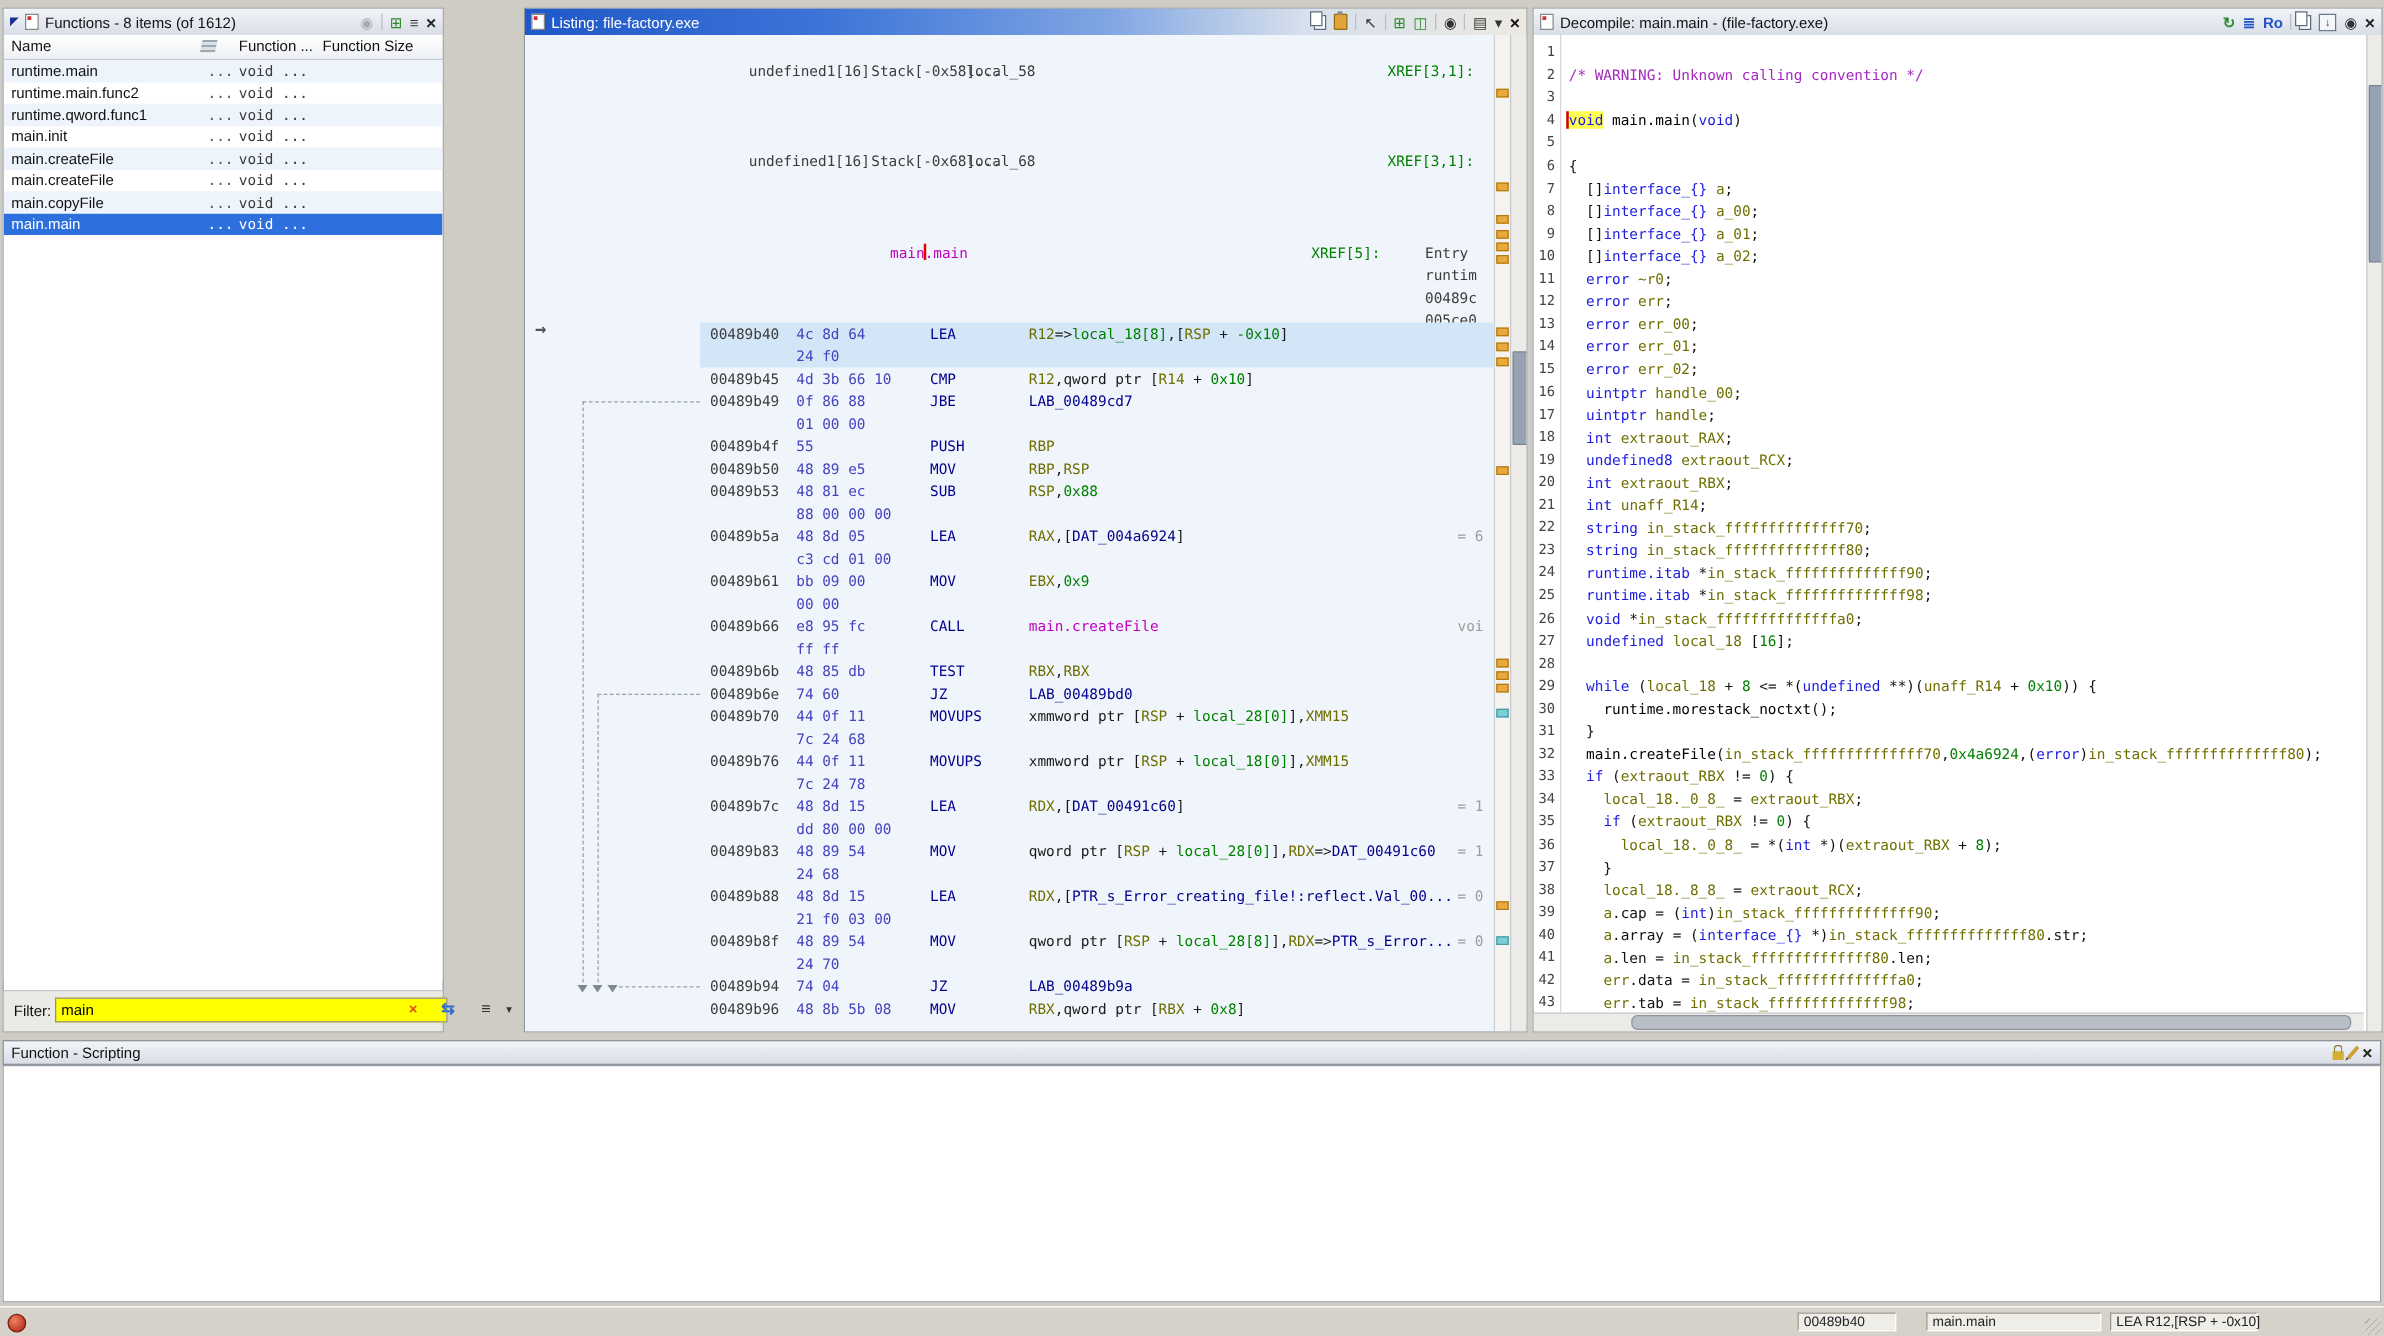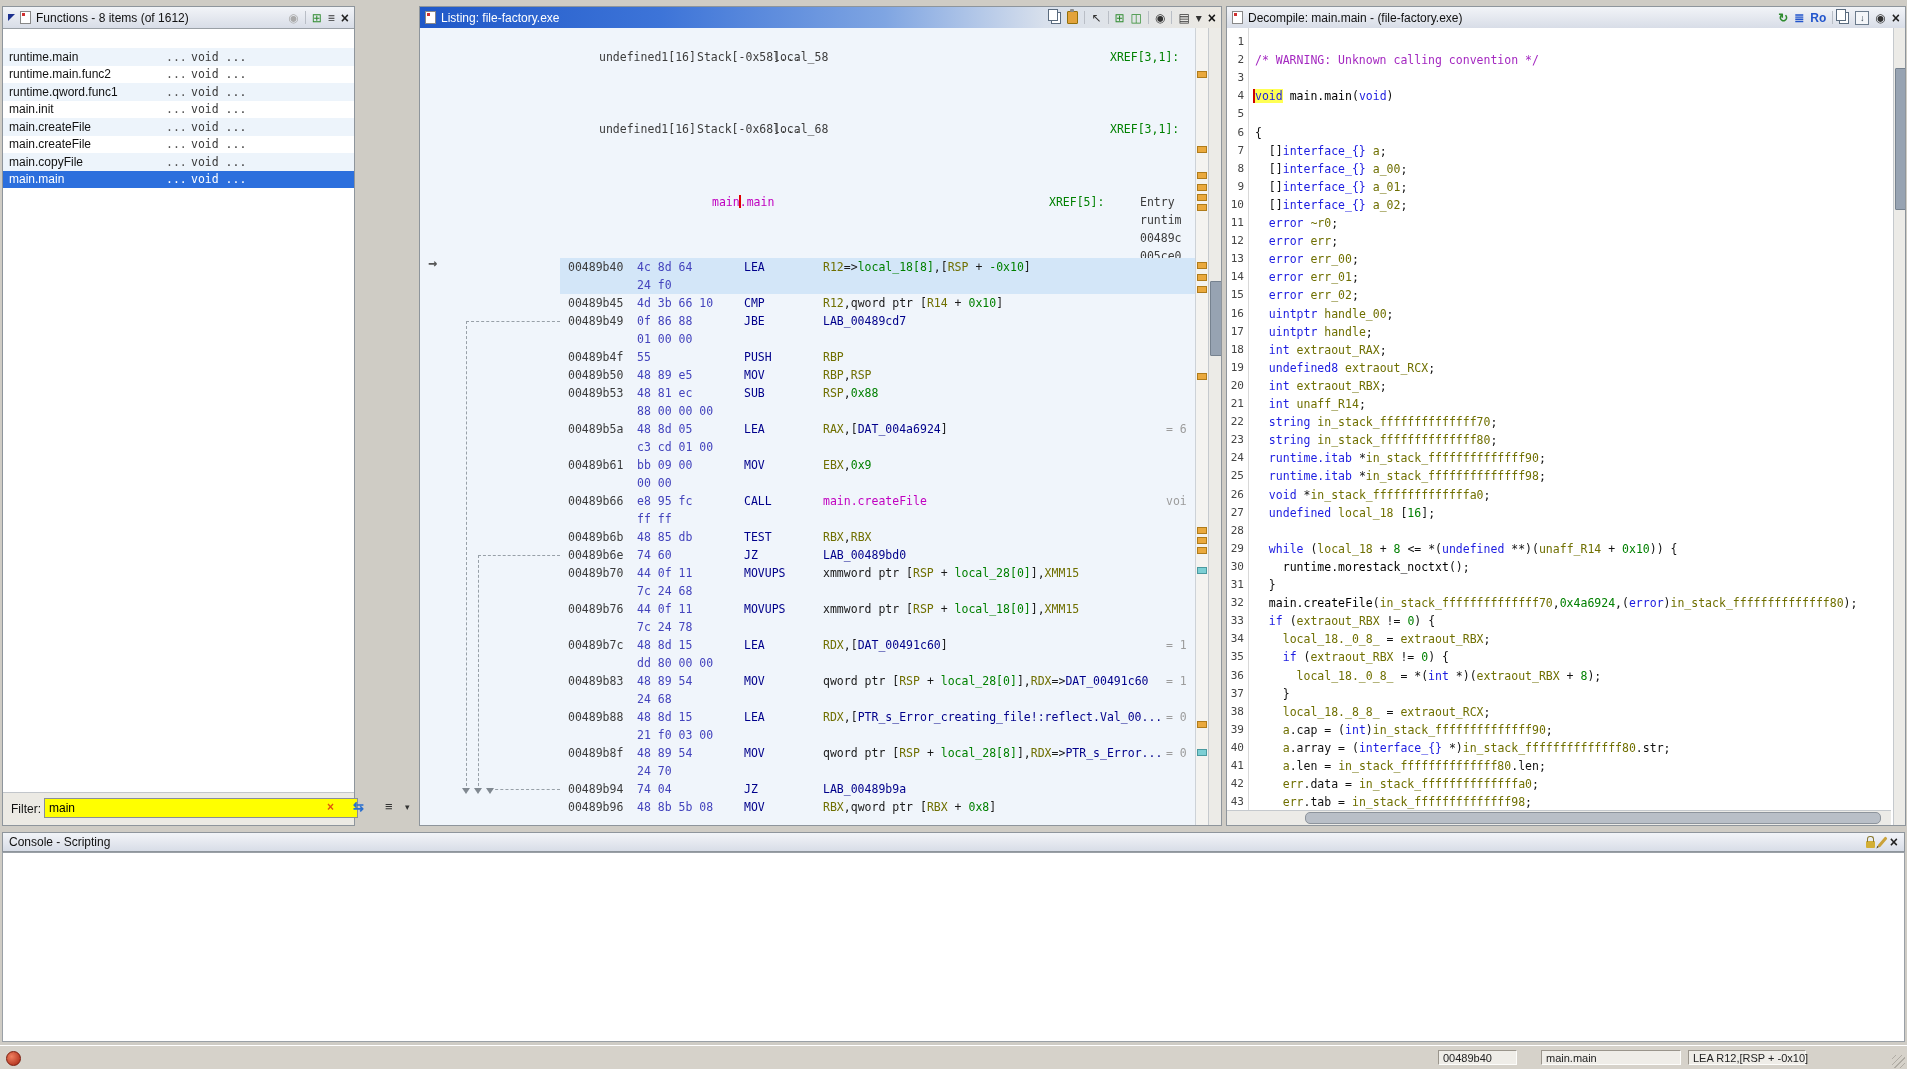--- a/index.html
+++ b/index.html
@@ -116,20 +116,26 @@
     <span class="i-page"></span>
     <span class="ttext">Functions - 8 items (of 1612)</span>
     <span class="ticons">
       <span class="ic dim">◉</span>
       <span class="sep"></span>
       <span class="ic green">⊞</span>
       <span class="ic dark">≡</span>
       <span class="ic close">×</span>
     </span>
   </div>
+  <div class="fhead">
+    <span style="left:6px">Name</span>
+    <span class="colicon" style="left:158px;top:4px;"></span>
+    <span style="left:188px">Function ...</span>
+    <span style="left:255px">Function Size</span>
+  </div>
   <div id="fn-rows">
       <div class="fnrow alt" style="top: 0px;">
         <span style="left: 6px;">runtime.main</span>
         <span class="dots mono2" style="left: 163px;">...</span>
         <span class="mono2" style="left: 188px;">void ...</span>
         <span style="left: 330px; width: 75px; text-align: right;">958</span>
       </div>
       <div class="fnrow" style="top: 17.5px;">
         <span style="left: 6px;">runtime.main.func2</span>
         <span class="dots mono2" style="left: 163px;">...</span>
@@ -218,21 +224,21 @@
       <span class="i-copy"></span>
       <span class="boxdl">↓</span>
       <span class="ic dark">◉</span>
       <span class="ic close">×</span>
     </span>
   </div>
   <div id="dc-body" class="mono"><div class="dgutter"></div><div class="dnum" style="top: 5px;">1</div><div class="dnum" style="top: 23.1px;">2</div><div class="dline mono" style="top: 23.1px;"><span class="c-com" style="position: static;">/* WARNING: Unknown calling convention */</span></div><div class="dnum" style="top: 41.2px;">3</div><div class="dnum" style="top: 59.3px;">4</div><div class="dline mono" style="top: 59.3px;"><span class="c-kwhl" style="position: static;">void</span><span class="c-txt" style="position: static;"> </span><span class="c-fn" style="position: static;">main.main</span><span class="c-txt" style="position: static;">(</span><span class="c-kw" style="position: static;">void</span><span class="c-txt" style="position: static;">)</span></div><div class="dnum" style="top: 77.4px;">5</div><div class="dnum" style="top: 95.5px;">6</div><div class="dline mono" style="top: 95.5px;"><span class="c-txt" style="position: static;">{</span></div><div class="dnum" style="top: 113.6px;">7</div><div class="dline mono" style="top: 113.6px;"><span class="c-txt" style="position: static;">  []</span><span class="c-kw" style="position: static;">interface_{}</span><span class="c-txt" style="position: static;"> </span><span class="c-var" style="position: static;">a</span><span class="c-txt" style="position: static;">;</span></div><div class="dnum" style="top: 131.7px;">8</div><div class="dline mono" style="top: 131.7px;"><span class="c-txt" style="position: static;">  []</span><span class="c-kw" style="position: static;">interface_{}</span><span class="c-txt" style="position: static;"> </span><span class="c-var" style="position: static;">a_00</span><span class="c-txt" style="position: static;">;</span></div><div class="dnum" style="top: 149.8px;">9</div><div class="dline mono" style="top: 149.8px;"><span class="c-txt" style="position: static;">  []</span><span class="c-kw" style="position: static;">interface_{}</span><span class="c-txt" style="position: static;"> </span><span class="c-var" style="position: static;">a_01</span><span class="c-txt" style="position: static;">;</span></div><div class="dnum" style="top: 167.9px;">10</div><div class="dline mono" style="top: 167.9px;"><span class="c-txt" style="position: static;">  []</span><span class="c-kw" style="position: static;">interface_{}</span><span class="c-txt" style="position: static;"> </span><span class="c-var" style="position: static;">a_02</span><span class="c-txt" style="position: static;">;</span></div><div class="dnum" style="top: 186px;">11</div><div class="dline mono" style="top: 186px;"><span class="c-txt" style="position: static;">  </span><span class="c-kw" style="position: static;">error</span><span class="c-txt" style="position: static;"> </span><span class="c-var" style="position: static;">~r0</span><span class="c-txt" style="position: static;">;</span></div><div class="dnum" style="top: 204.1px;">12</div><div class="dline mono" style="top: 204.1px;"><span class="c-txt" style="position: static;">  </span><span class="c-kw" style="position: static;">error</span><span class="c-txt" style="position: static;"> </span><span class="c-var" style="position: static;">err</span><span class="c-txt" style="position: static;">;</span></div><div class="dnum" style="top: 222.2px;">13</div><div class="dline mono" style="top: 222.2px;"><span class="c-txt" style="position: static;">  </span><span class="c-kw" style="position: static;">error</span><span class="c-txt" style="position: static;"> </span><span class="c-var" style="position: static;">err_00</span><span class="c-txt" style="position: static;">;</span></div><div class="dnum" style="top: 240.3px;">14</div><div class="dline mono" style="top: 240.3px;"><span class="c-txt" style="position: static;">  </span><span class="c-kw" style="position: static;">error</span><span class="c-txt" style="position: static;"> </span><span class="c-var" style="position: static;">err_01</span><span class="c-txt" style="position: static;">;</span></div><div class="dnum" style="top: 258.4px;">15</div><div class="dline mono" style="top: 258.4px;"><span class="c-txt" style="position: static;">  </span><span class="c-kw" style="position: static;">error</span><span class="c-txt" style="position: static;"> </span><span class="c-var" style="position: static;">err_02</span><span class="c-txt" style="position: static;">;</span></div><div class="dnum" style="top: 276.5px;">16</div><div class="dline mono" style="top: 276.5px;"><span class="c-txt" style="position: static;">  </span><span class="c-kw" style="position: static;">uintptr</span><span class="c-txt" style="position: static;"> </span><span class="c-var" style="position: static;">handle_00</span><span class="c-txt" style="position: static;">;</span></div><div class="dnum" style="top: 294.6px;">17</div><div class="dline mono" style="top: 294.6px;"><span class="c-txt" style="position: static;">  </span><span class="c-kw" style="position: static;">uintptr</span><span class="c-txt" style="position: static;"> </span><span class="c-var" style="position: static;">handle</span><span class="c-txt" style="position: static;">;</span></div><div class="dnum" style="top: 312.7px;">18</div><div class="dline mono" style="top: 312.7px;"><span class="c-txt" style="position: static;">  </span><span class="c-kw" style="position: static;">int</span><span class="c-txt" style="position: static;"> </span><span class="c-var" style="position: static;">extraout_RAX</span><span class="c-txt" style="position: static;">;</span></div><div class="dnum" style="top: 330.8px;">19</div><div class="dline mono" style="top: 330.8px;"><span class="c-txt" style="position: static;">  </span><span class="c-kw" style="position: static;">undefined8</span><span class="c-txt" style="position: static;"> </span><span class="c-var" style="position: static;">extraout_RCX</span><span class="c-txt" style="position: static;">;</span></div><div class="dnum" style="top: 348.9px;">20</div><div class="dline mono" style="top: 348.9px;"><span class="c-txt" style="position: static;">  </span><span class="c-kw" style="position: static;">int</span><span class="c-txt" style="position: static;"> </span><span class="c-var" style="position: static;">extraout_RBX</span><span class="c-txt" style="position: static;">;</span></div><div class="dnum" style="top: 367px;">21</div><div class="dline mono" style="top: 367px;"><span class="c-txt" style="position: static;">  </span><span class="c-kw" style="position: static;">int</span><span class="c-txt" style="position: static;"> </span><span class="c-var" style="position: static;">unaff_R14</span><span class="c-txt" style="position: static;">;</span></div><div class="dnum" style="top: 385.1px;">22</div><div class="dline mono" style="top: 385.1px;"><span class="c-txt" style="position: static;">  </span><span class="c-kw" style="position: static;">string</span><span class="c-txt" style="position: static;"> </span><span class="c-var" style="position: static;">in_stack_ffffffffffffff70</span><span class="c-txt" style="position: static;">;</span></div><div class="dnum" style="top: 403.2px;">23</div><div class="dline mono" style="top: 403.2px;"><span class="c-txt" style="position: static;">  </span><span class="c-kw" style="position: static;">string</span><span class="c-txt" style="position: static;"> </span><span class="c-var" style="position: static;">in_stack_ffffffffffffff80</span><span class="c-txt" style="position: static;">;</span></div><div class="dnum" style="top: 421.3px;">24</div><div class="dline mono" style="top: 421.3px;"><span class="c-txt" style="position: static;">  </span><span class="c-kw" style="position: static;">runtime.itab</span><span class="c-txt" style="position: static;"> *</span><span class="c-var" style="position: static;">in_stack_ffffffffffffff90</span><span class="c-txt" style="position: static;">;</span></div><div class="dnum" style="top: 439.4px;">25</div><div class="dline mono" style="top: 439.4px;"><span class="c-txt" style="position: static;">  </span><span class="c-kw" style="position: static;">runtime.itab</span><span class="c-txt" style="position: static;"> *</span><span class="c-var" style="position: static;">in_stack_ffffffffffffff98</span><span class="c-txt" style="position: static;">;</span></div><div class="dnum" style="top: 457.5px;">26</div><div class="dline mono" style="top: 457.5px;"><span class="c-txt" style="position: static;">  </span><span class="c-kw" style="position: static;">void</span><span class="c-txt" style="position: static;"> *</span><span class="c-var" style="position: static;">in_stack_ffffffffffffffa0</span><span class="c-txt" style="position: static;">;</span></div><div class="dnum" style="top: 475.6px;">27</div><div class="dline mono" style="top: 475.6px;"><span class="c-txt" style="position: static;">  </span><span class="c-kw" style="position: static;">undefined</span><span class="c-txt" style="position: static;"> </span><span class="c-var" style="position: static;">local_18</span><span class="c-txt" style="position: static;"> [</span><span class="c-grn" style="position: static;">16</span><span class="c-txt" style="position: static;">];</span></div><div class="dnum" style="top: 493.7px;">28</div><div class="dnum" style="top: 511.8px;">29</div><div class="dline mono" style="top: 511.8px;"><span class="c-txt" style="position: static;">  </span><span class="c-kw" style="position: static;">while</span><span class="c-txt" style="position: static;"> (</span><span class="c-var" style="position: static;">local_18</span><span class="c-txt" style="position: static;"> + </span><span class="c-grn" style="position: static;">8</span><span class="c-txt" style="position: static;"> &lt;= *(</span><span class="c-kw" style="position: static;">undefined</span><span class="c-txt" style="position: static;"> **)(</span><span class="c-var" style="position: static;">unaff_R14</span><span class="c-txt" style="position: static;"> + </span><span class="c-grn" style="position: static;">0x10</span><span class="c-txt" style="position: static;">)) {</span></div><div class="dnum" style="top: 529.9px;">30</div><div class="dline mono" style="top: 529.9px;"><span class="c-txt" style="position: static;">    </span><span class="c-fn" style="position: static;">runtime.morestack_noctxt</span><span class="c-txt" style="position: static;">();</span></div><div class="dnum" style="top: 548px;">31</div><div class="dline mono" style="top: 548px;"><span class="c-txt" style="position: static;">  }</span></div><div class="dnum" style="top: 566.1px;">32</div><div class="dline mono" style="top: 566.1px;"><span class="c-txt" style="position: static;">  </span><span class="c-fn" style="position: static;">main.createFile</span><span class="c-txt" style="position: static;">(</span><span class="c-var" style="position: static;">in_stack_ffffffffffffff70</span><span class="c-txt" style="position: static;">,</span><span class="c-grn" style="position: static;">0x4a6924</span><span class="c-txt" style="position: static;">,(</span><span class="c-kw" style="position: static;">error</span><span class="c-txt" style="position: static;">)</span><span class="c-var" style="position: static;">in_stack_ffffffffffffff80</span><span class="c-txt" style="position: static;">);</span></div><div class="dnum" style="top: 584.2px;">33</div><div class="dline mono" style="top: 584.2px;"><span class="c-txt" style="position: static;">  </span><span class="c-kw" style="position: static;">if</span><span class="c-txt" style="position: static;"> (</span><span class="c-var" style="position: static;">extraout_RBX</span><span class="c-txt" style="position: static;"> != </span><span class="c-grn" style="position: static;">0</span><span class="c-txt" style="position: static;">) {</span></div><div class="dnum" style="top: 602.3px;">34</div><div class="dline mono" style="top: 602.3px;"><span class="c-txt" style="position: static;">    </span><span class="c-var" style="position: static;">local_18._0_8_</span><span class="c-txt" style="position: static;"> = </span><span class="c-var" style="position: static;">extraout_RBX</span><span class="c-txt" style="position: static;">;</span></div><div class="dnum" style="top: 620.4px;">35</div><div class="dline mono" style="top: 620.4px;"><span class="c-txt" style="position: static;">    </span><span class="c-kw" style="position: static;">if</span><span class="c-txt" style="position: static;"> (</span><span class="c-var" style="position: static;">extraout_RBX</span><span class="c-txt" style="position: static;"> != </span><span class="c-grn" style="position: static;">0</span><span class="c-txt" style="position: static;">) {</span></div><div class="dnum" style="top: 638.5px;">36</div><div class="dline mono" style="top: 638.5px;"><span class="c-txt" style="position: static;">      </span><span class="c-var" style="position: static;">local_18._0_8_</span><span class="c-txt" style="position: static;"> = *(</span><span class="c-kw" style="position: static;">int</span><span class="c-txt" style="position: static;"> *)(</span><span class="c-var" style="position: static;">extraout_RBX</span><span class="c-txt" style="position: static;"> + </span><span class="c-grn" style="position: static;">8</span><span class="c-txt" style="position: static;">);</span></div><div class="dnum" style="top: 656.6px;">37</div><div class="dline mono" style="top: 656.6px;"><span class="c-txt" style="position: static;">    }</span></div><div class="dnum" style="top: 674.7px;">38</div><div class="dline mono" style="top: 674.7px;"><span class="c-txt" style="position: static;">    </span><span class="c-var" style="position: static;">local_18._8_8_</span><span class="c-txt" style="position: static;"> = </span><span class="c-var" style="position: static;">extraout_RCX</span><span class="c-txt" style="position: static;">;</span></div><div class="dnum" style="top: 692.8px;">39</div><div class="dline mono" style="top: 692.8px;"><span class="c-txt" style="position: static;">    </span><span class="c-var" style="position: static;">a</span><span class="c-txt" style="position: static;">.cap</span><span class="c-txt" style="position: static;"> = (</span><span class="c-kw" style="position: static;">int</span><span class="c-txt" style="position: static;">)</span><span class="c-var" style="position: static;">in_stack_ffffffffffffff90</span><span class="c-txt" style="position: static;">;</span></div><div class="dnum" style="top: 710.9px;">40</div><div class="dline mono" style="top: 710.9px;"><span class="c-txt" style="position: static;">    </span><span class="c-var" style="position: static;">a</span><span class="c-txt" style="position: static;">.array</span><span class="c-txt" style="position: static;"> = (</span><span class="c-kw" style="position: static;">interface_{}</span><span class="c-txt" style="position: static;"> *)</span><span class="c-var" style="position: static;">in_stack_ffffffffffffff80</span><span class="c-txt" style="position: static;">.str</span><span class="c-txt" style="position: static;">;</span></div><div class="dnum" style="top: 729px;">41</div><div class="dline mono" style="top: 729px;"><span class="c-txt" style="position: static;">    </span><span class="c-var" style="position: static;">a</span><span class="c-txt" style="position: static;">.len</span><span class="c-txt" style="position: static;"> = </span><span class="c-var" style="position: static;">in_stack_ffffffffffffff80</span><span class="c-txt" style="position: static;">.len</span><span class="c-txt" style="position: static;">;</span></div><div class="dnum" style="top: 747.1px;">42</div><div class="dline mono" style="top: 747.1px;"><span class="c-txt" style="position: static;">    </span><span class="c-var" style="position: static;">err</span><span class="c-txt" style="position: static;">.data</span><span class="c-txt" style="position: static;"> = </span><span class="c-var" style="position: static;">in_stack_ffffffffffffffa0</span><span class="c-txt" style="position: static;">;</span></div><div class="dnum" style="top: 765.2px;">43</div><div class="dline mono" style="top: 765.2px;"><span class="c-txt" style="position: static;">    </span><span class="c-var" style="position: static;">err</span><span class="c-txt" style="position: static;">.tab</span><span class="c-txt" style="position: static;"> = </span><span class="c-var" style="position: static;">in_stack_ffffffffffffff98</span><span class="c-txt" style="position: static;">;</span></div><div class="vsb" style="left: 666px;"></div><div class="vthumb" style="left: 667.5px; top: 40px; height: 140px;"></div><div class="hsb"><div class="hthumb" style="left: 78px; width: 574px;"></div></div></div>
 </div>
 
 <div id="console-header">
-  <span class="ttext">Console - Scripting</span>
+  <span class="ttext">Function - Scripting</span>
   <span class="ticons">
     <span class="i-lock"></span>
     <span class="i-pencil"></span>
     <span class="ic close">×</span>
   </span>
 </div>
 <div id="console-body"></div>
 
 <div id="statusbar">
   <span class="i-status"></span>

